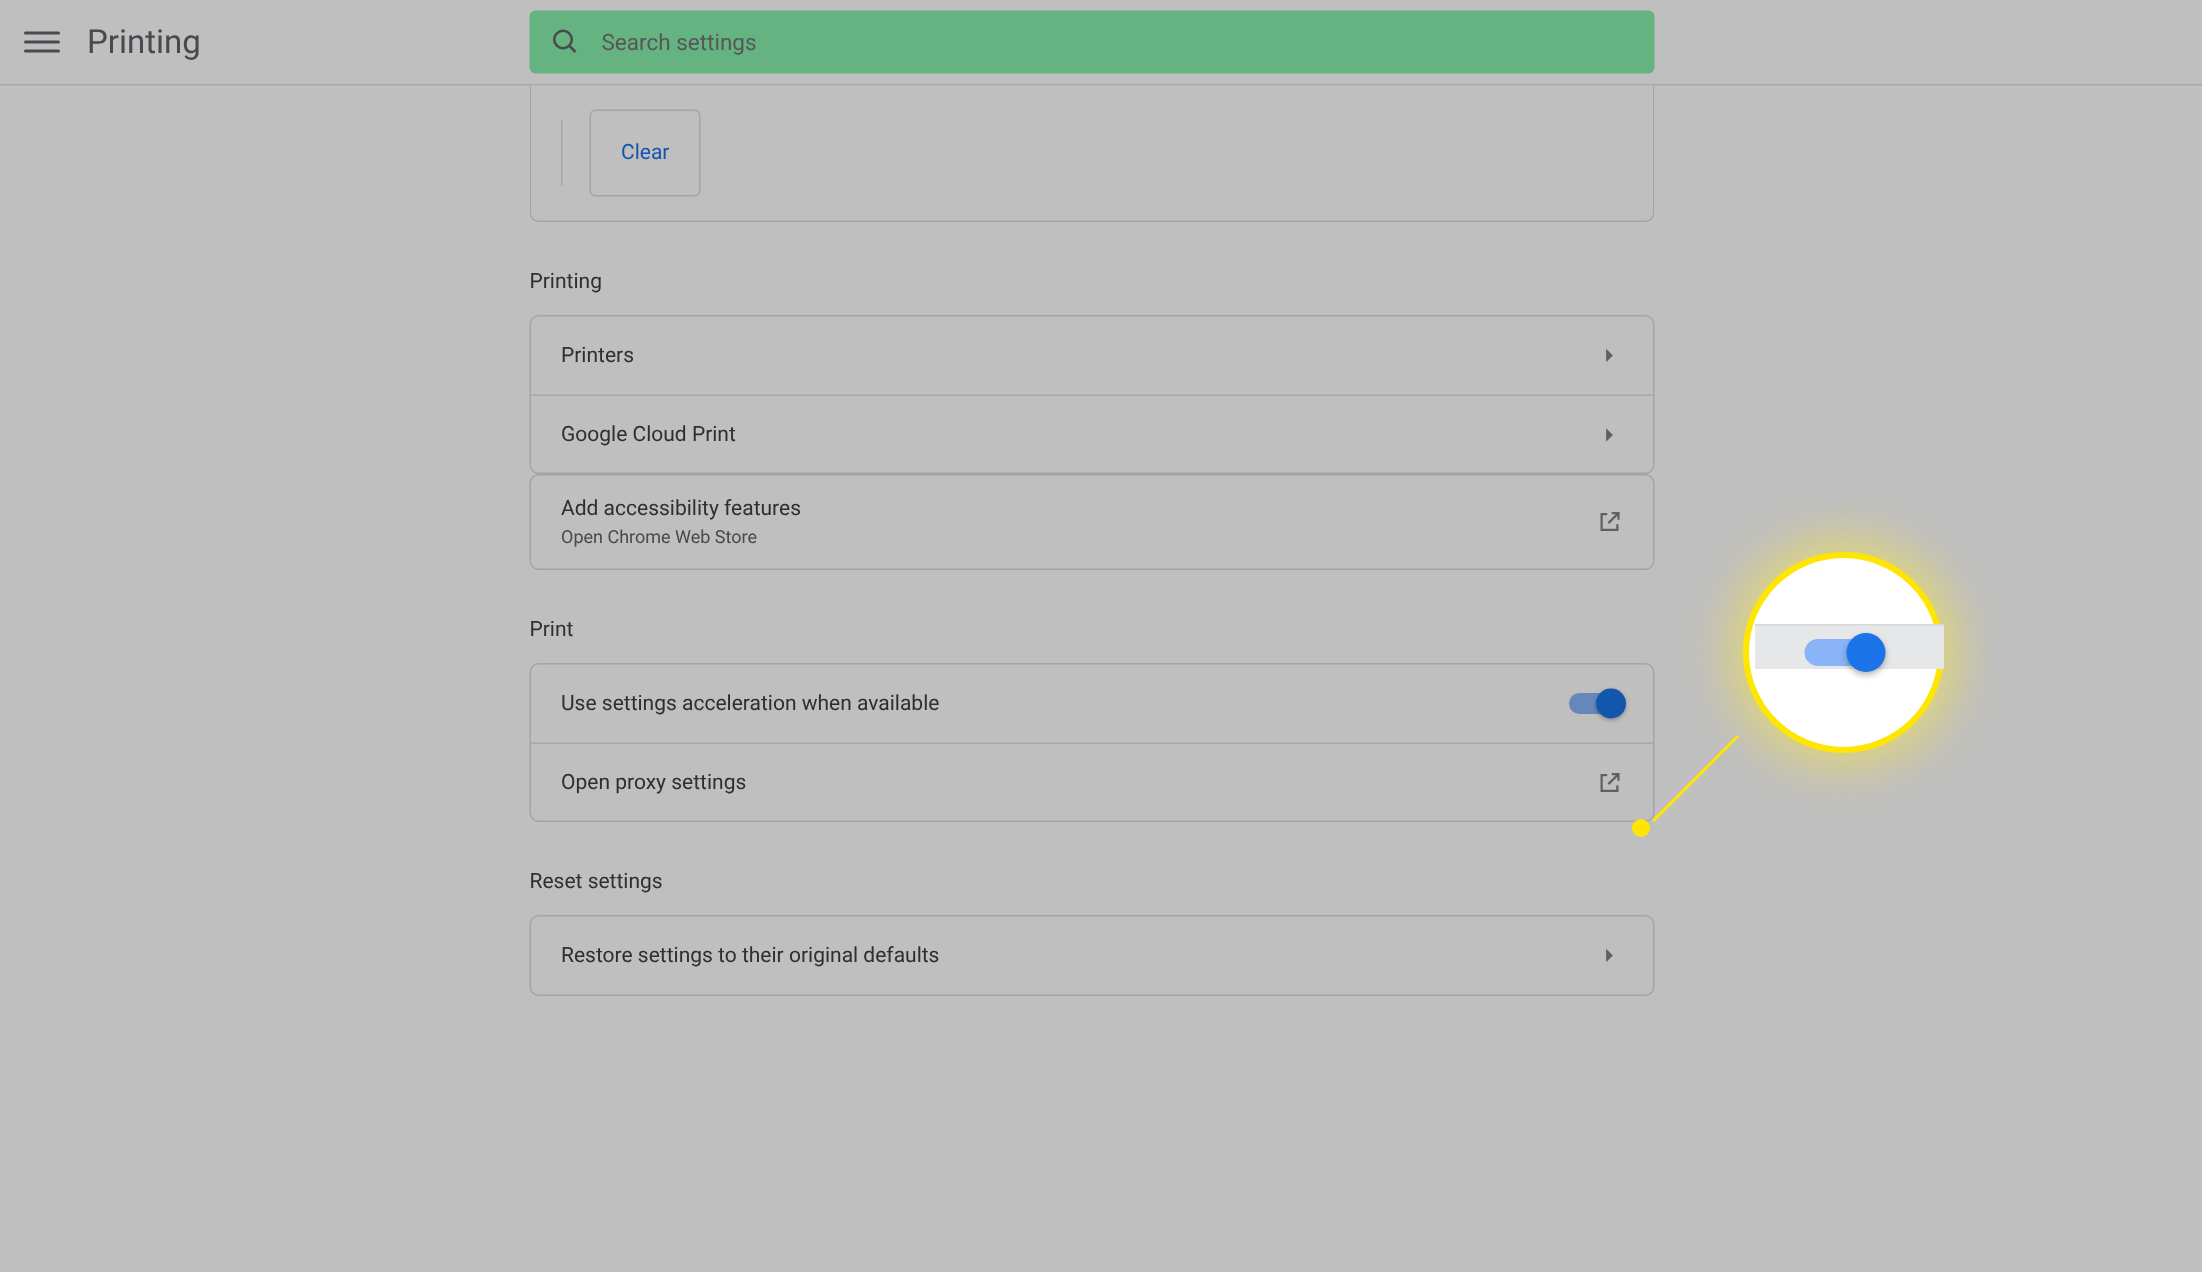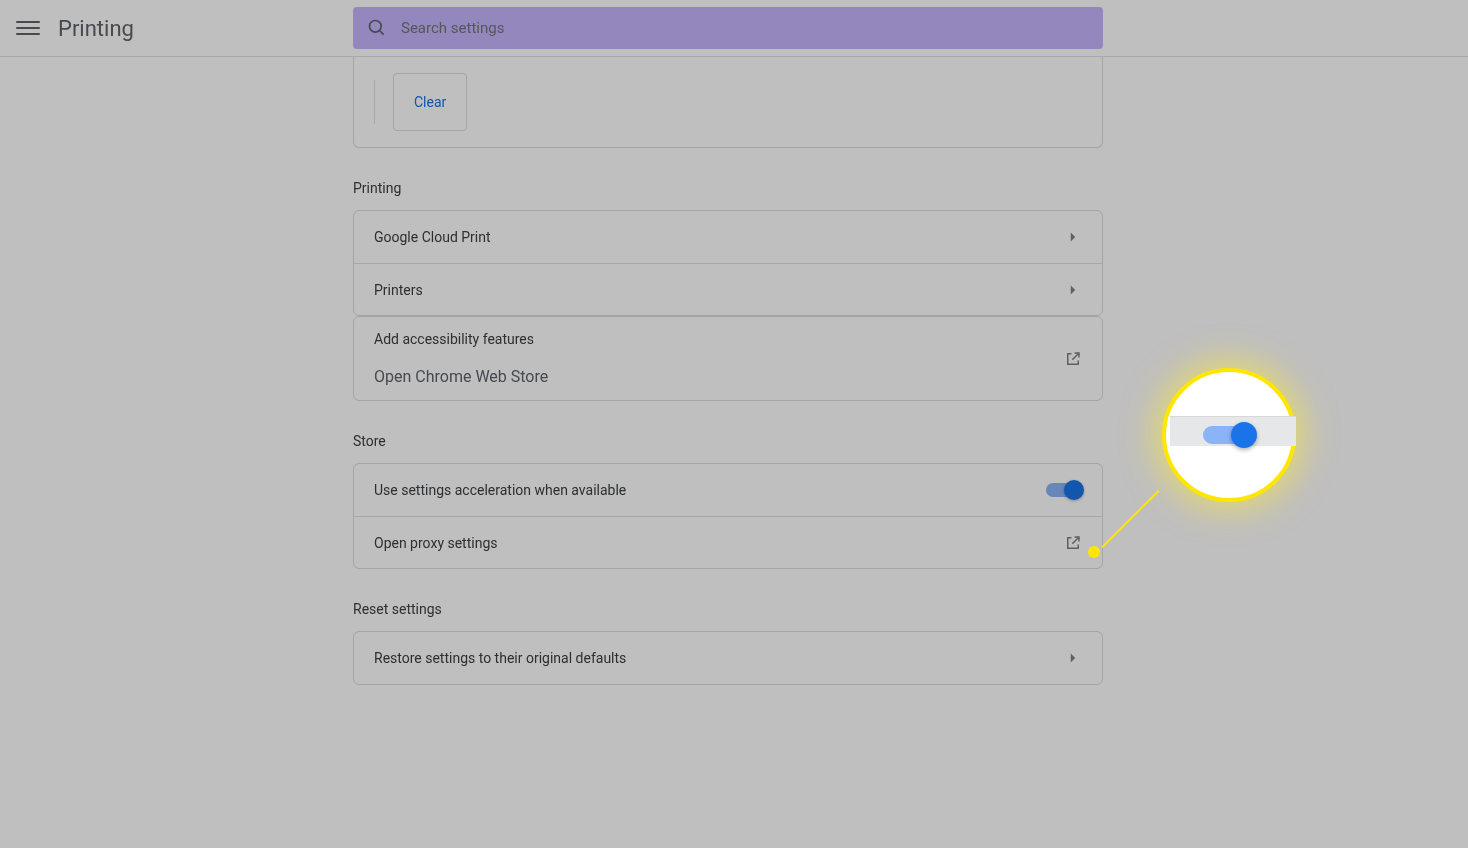--- a/index.html
+++ b/index.html
@@ -40,21 +40,21 @@
     }
     .brand {
       font-size: 22px;
       color: #5f6368;
     }
     .searchbox {
       margin-left: auto;
       margin-right: auto;
       width: 750px;
       height: 42px;
-      background: #c4b5fd;
+      background: #86efac;
       border-radius: 4px;
       display: flex;
       align-items: center;
       padding: 0 14px;
       position: absolute;
       left: 353px;
       top: 7px;
     }
     .search-icon {
       width: 20px;
@@ -87,23 +87,23 @@
       color: #3c4043;
       min-height: 52px;
     }
     .row + .row {
       border-top: 1px solid #e0e0e0;
     }
     .row-title {
       flex: 1;
     }
     .row-sub {
-      font-size: 16px;
+      font-size: 12px;
       color: #5f6368;
-      margin-top: 20px;
+      margin-top: 4px;
     }
     .section-label {
       font-size: 14px;
       color: #404040;
       margin: 32px 0 14px 0;
     }
     .arrow, .external {
       width: 18px;
       height: 18px;
       opacity: 0.8;
@@ -242,46 +242,46 @@
       <div style="display:flex;align-items:center;">
         <div class="divider-v"></div>
         <button class="clear-btn">Clear</button>
       </div>
     </div>
   </div>
 
   <div class="section-label">Printing</div>
   <div class="row-box">
     <div class="row">
-      <span class="row-title">Google Cloud Print</span>
+      <span class="row-title">Printers</span>
       <svg class="arrow" viewBox="0 0 24 24" fill="#5f6368">
           <path d="M9 6l6 6-6 6z"></path>
         </svg>
     </div>
     <div class="row">
-      <span class="row-title">Printers</span>
+      <span class="row-title">Google Cloud Print</span>
       <svg class="arrow" viewBox="0 0 24 24" fill="#5f6368">
           <path d="M9 6l6 6-6 6z"></path>
         </svg>
     </div>
   </div>
 
   <div class="row-box">
     <div class="row" style="padding-top:14px;padding-bottom:14px;">
       <div class="row-title">
         <div>Add accessibility features</div>
         <div class="row-sub">Open Chrome Web Store</div>
       </div>
       <svg class="external" viewBox="0 0 24 24" fill="none" stroke="#5f6368" stroke-width="2">
         <path d="M14 4h6v6M20 4l-9 9M19 14v5H5V5h5"></path>
       </svg>
     </div>
   </div>
 
-  <div class="section-label">Store</div>
+  <div class="section-label">Print</div>
   <div class="row-box">
     <div class="row">
       <span class="row-title">Use settings acceleration when available</span>
       <div class="toggle">
         <div class="knob"></div>
       </div>
     </div>
     <div class="row">
       <span class="row-title">Open proxy settings</span>
       <svg class="external" viewBox="0 0 24 24" fill="none" stroke="#5f6368" stroke-width="2">

